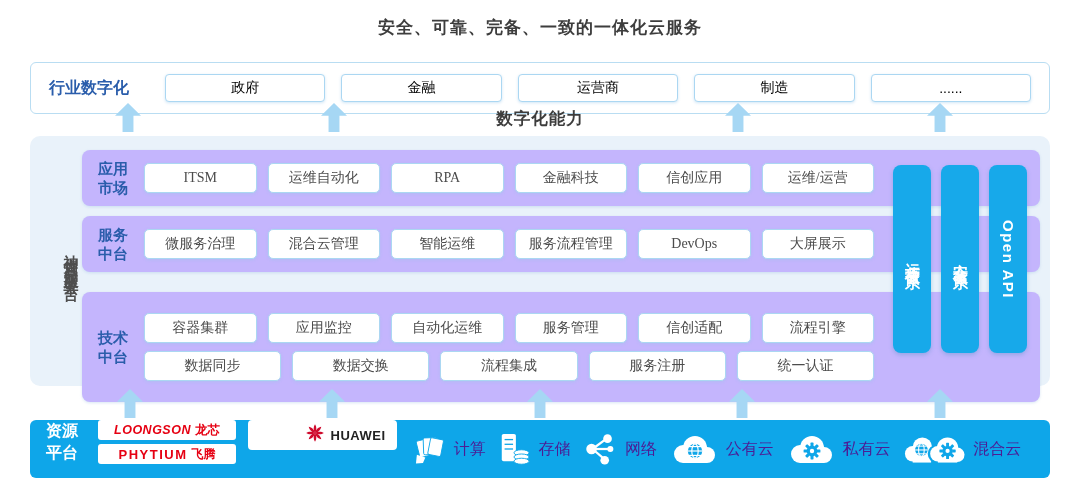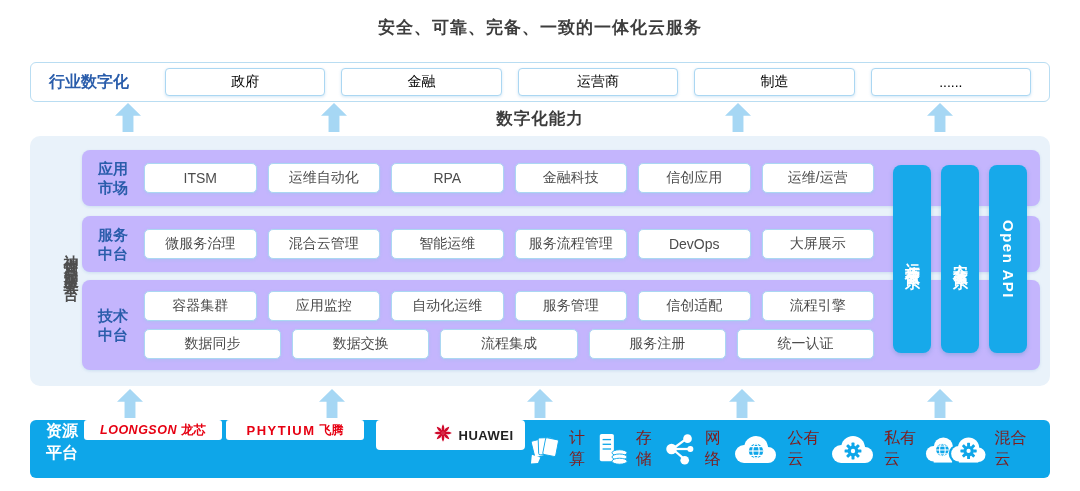--- a/index.html
+++ b/index.html
@@ -5,21 +5,21 @@
   html,body{margin:0;padding:0;background:#fff;}
   body{width:1080px;height:491px;overflow:hidden;
        font-family:"Liberation Sans","DejaVu Sans",sans-serif;}
   .canvas{position:relative;width:1080px;height:491px;background:#fff;}
 
   
   .main-title{position:absolute;top:16px;left:0;width:100%;text-align:center;
     font-size:17px;font-weight:bold;color:#3d3d3d;letter-spacing:1px;}
 
   
-  .industry-row{position:absolute;left:30px;top:62px;width:1020px;height:40px;
+  .industry-row{position:absolute;left:30px;top:62px;width:1020px;height:52px;
     box-sizing:border-box;background:#fff;border:1px solid #b9ddf2;border-radius:6px;
     display:flex;align-items:center;padding:0 18px;}
   .industry-label{width:92px;font-size:16px;font-weight:bold;color:#2a5dab;flex:none;}
   .industry-boxes{flex:1;display:flex;gap:16px;margin-left:24px;}
   .ibox{flex:1;height:26px;border:1px solid #abd7f2;border-radius:4px;background:#fff;
     display:flex;align-items:center;justify-content:center;font-size:14px;color:#000000;
     box-shadow:0 1px 3px rgba(150,200,235,.45);}
 
   
   .up-arrow{position:absolute;width:26px;height:29px;background:#a6d7f4;
@@ -32,54 +32,54 @@
     background:#e9f2fa;border-radius:10px;}
   .side-label{position:absolute;left:34px;top:50%;transform:translateY(-50%);
     writing-mode:vertical-lr;font-size:15px;font-weight:bold;color:#4e4e4e;
     letter-spacing:4px;line-height:1;}
   .rows{position:absolute;left:52px;top:0;width:958px;height:100%;}
   .prow{position:absolute;left:0;width:100%;box-sizing:border-box;background:#c4b5fd;
     border-radius:8px;display:flex;align-items:center;padding-left:16px;
     box-shadow:0 1px 3px rgba(160,195,228,.4);}
   .prow-a{top:14px;height:56px;}
   .prow-b{top:80px;height:56px;}
-  .prow-c{top:144px;height:90px;}
+  .prow-c{top:156px;height:110px;}
   .prow-label{width:34px;flex:none;font-size:15px;font-weight:bold;color:#2a5dab;line-height:1.3;}
-  .pboxes{flex:1;margin-left:12px;margin-right:166px;display:flex;flex-direction:column;gap:8px;}
+  .pboxes{flex:1;margin-left:12px;margin-right:166px;display:flex;flex-direction:column;gap:8px;font-family:Liberation Serif, serif;}
   .pline{display:flex;gap:11px;}
   .pbox{flex:1;height:28px;border:1px solid #abd7f2;border-radius:5px;background:#fff;
     display:flex;align-items:center;justify-content:center;font-size:14px;color:#4c4c4c;
     box-shadow:0 1px 3px rgba(150,200,235,.45);}
 
   .pillar{position:absolute;top:29px;width:38px;height:188px;border-radius:8px;
     background:#17a9ea;color:#fff;font-size:15px;font-weight:bold;
     writing-mode:vertical-rl;letter-spacing:4px;
     display:flex;align-items:center;justify-content:center;
     box-shadow:0 2px 4px rgba(60,140,190,.35);}
   .pillar-1{left:863px;}
   .pillar-2{left:911px;}
   .pillar-3{left:959px;letter-spacing:1.5px;}
 
   
   .resource-band{position:absolute;left:30px;top:420px;width:1020px;height:58px;
     box-sizing:border-box;background:#0ea6e9;border-radius:6px;
     display:flex;padding:0 16px;}
   .res-label{width:38px;flex:none;font-size:16px;font-weight:bold;color:#fff;line-height:1.35;}
-  .vendor-stack{display:flex;flex-direction:row;gap:4px;flex:none;}
+  .vendor-stack{margin-left:14px;display:flex;flex-direction:column;gap:4px;flex:none;}
   .vendor-chip{width:138px;height:20px;background:#fff;border-radius:3px;
     display:flex;align-items:center;justify-content:center;gap:4px;}
   .loongson-en{font-size:12.5px;font-weight:800;font-style:italic;color:#e60012;letter-spacing:.5px;}
   .loongson-cn{font-size:12.5px;font-weight:bold;color:#e60012;}
   .phytium-en{font-size:13px;font-weight:bold;color:#e60012;letter-spacing:1.5px;}
   .phytium-cn{font-size:12px;font-weight:bold;color:#e60012;}
   .huawei-chip{margin-left:12px;width:104px;height:30px;background:#fff;border-radius:4px;
     display:flex;align-items:center;justify-content:center;gap:6px;flex:none;padding-left:45px;}
   .huawei-text{font-size:13px;font-weight:800;color:#222;letter-spacing:.5px;}
   .res-items{flex:1;display:flex;align-items:center;justify-content:space-evenly;margin-left:4px;}
-  .res-item{display:flex;align-items:center;gap:8px;color:#7f1d1d;font-size:16px;font-weight:500;}
+  .res-item{display:flex;align-items:center;gap:8px;color:#4c1d95;font-size:16px;font-weight:500;}
   .res-item svg{display:block;}
 </style>
 </head>
 <body>
 
 <div class="canvas">
 
   <div class="main-title">安全、可靠、完备、一致的一体化云服务</div>
 
   <div class="industry-row">

